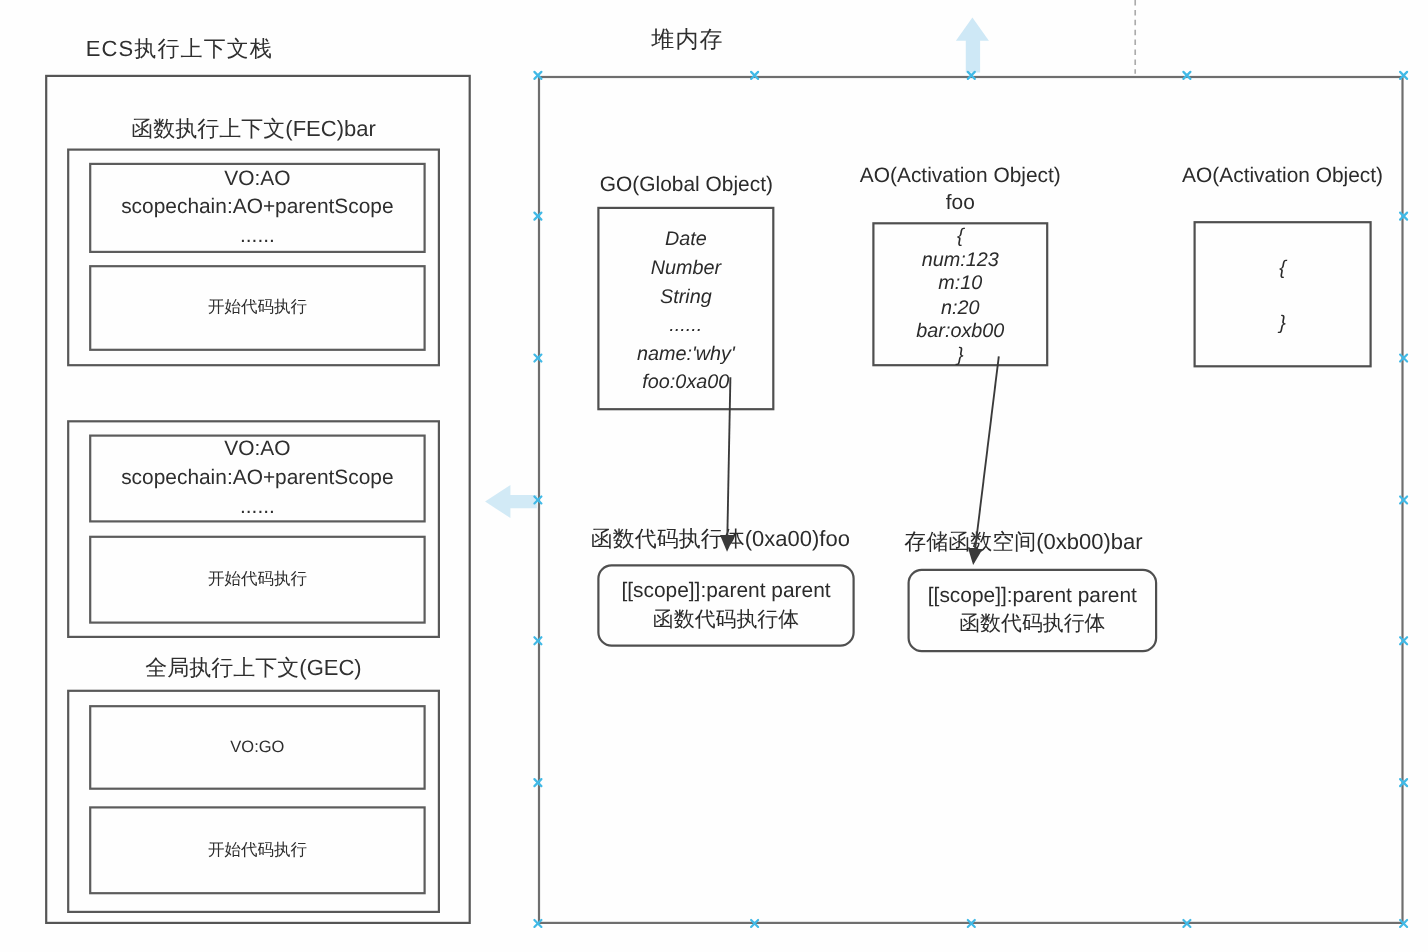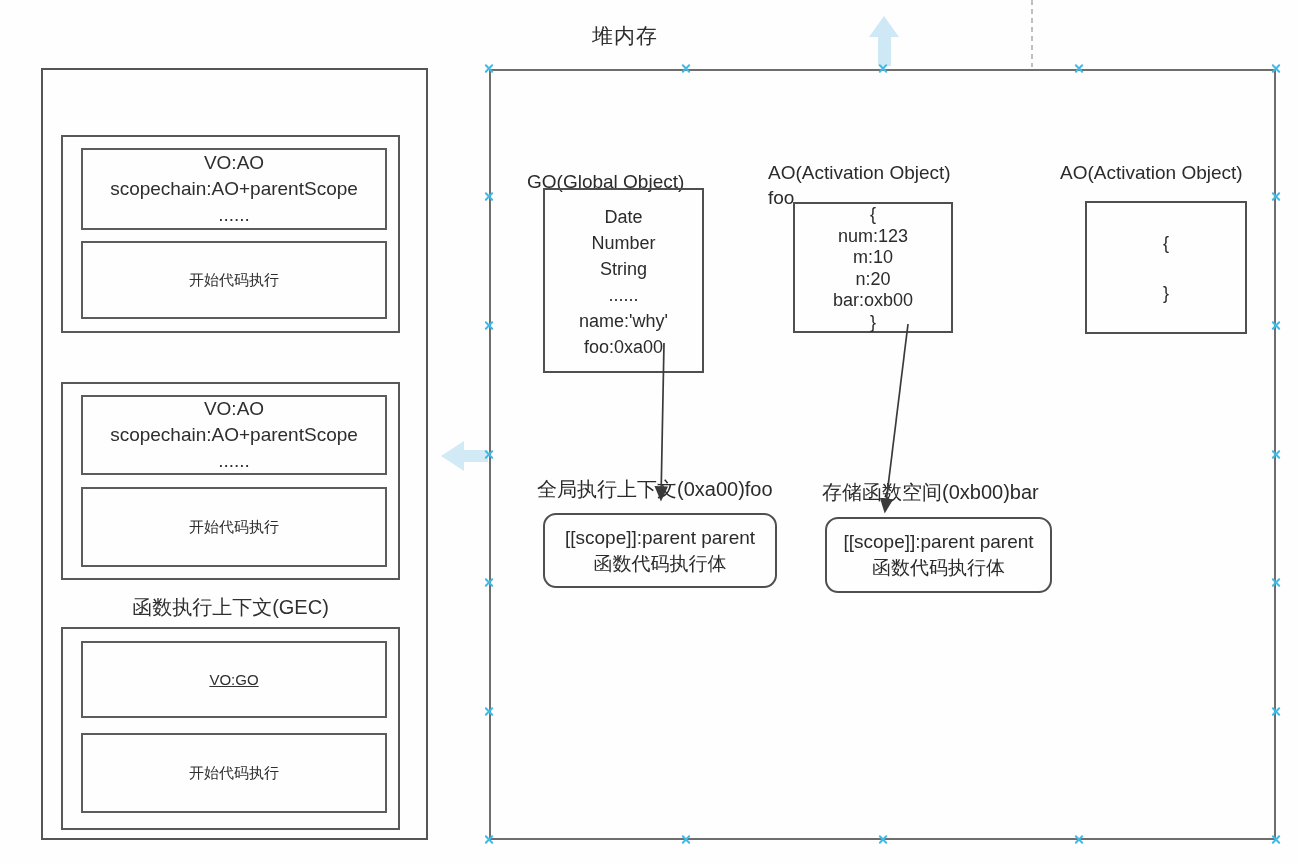--- a/index.html
+++ b/index.html
@@ -14,22 +14,22 @@
   .stack-box{left:41px;top:68px;width:387px;height:772px;border-color:#555;}
   .sec-label{position:absolute;left:61px;width:339px;text-align:center;font-size:20px;color:#303030;}
   .sec-box{left:61px;width:339px;border-color:#585858;}
   .inner-box{left:81px;width:306px;border:2px solid #5c5c5c;display:flex;flex-direction:column;
              align-items:center;justify-content:center;text-align:center;}
   .inner-box div{font-size:19px;line-height:26px;color:#2e2e2e;}
   .exec-box div{font-size:15px;}
 
   
   .heap-box{left:489px;top:69px;width:787px;height:771px;border-color:#6e6e6e;}
-  .obj-label{position:absolute;font-size:19px;line-height:25px;color:#2b2b2b;margin-top:13px;}
-  .obj-box{border:2px solid #4f4f4f;display:flex;flex-direction:column;align-items:center;text-align:center;}
+  .obj-label{position:absolute;text-align:center;font-size:19px;line-height:25px;color:#2b2b2b;}
+  .obj-box{border:2px solid #4f4f4f;display:flex;flex-direction:column;align-items:center;text-align:center;font-style:italic;}
   .obj-box div{font-size:18px;line-height:26px;color:#2b2b2b;}
   .ao-foo-box div{line-height:21.5px;}
   .ao-bar-box{justify-content:center;}
   .ao-bar-box div{line-height:26px;}
   .brace-gap{height:24px;}
   .fs-label{position:absolute;font-size:20px;color:#2b2b2b;}
   .fs-box{border:2px solid #4f4f4f;border-radius:13px;display:flex;flex-direction:column;
           align-items:center;justify-content:center;text-align:center;}
   .fs-box div{font-size:19px;line-height:26px;color:#2b2b2b;}
 
@@ -40,46 +40,48 @@
   .cp::before{transform:rotate(45deg);}
   .cp::after{transform:rotate(-45deg);}
 
   svg.overlay{position:absolute;left:0;top:0;pointer-events:none;}
 </style>
 </head>
 <body>
 
 <div class="canvas">
 
+  <div class="title" style="left:78px;top:31px;">ECS执行上下文栈</div>
 
   <div class="box stack-box"></div>
 
+  <div class="sec-label" style="top:104px;">函数执行上下文(FEC)bar</div>
   <div class="box sec-box" style="top:135px;height:198px;"></div>
   <div class="box inner-box" style="top:148px;height:82px;">
     <div>VO:AO</div>
     <div>scopechain:AO+parentScope</div>
     <div>......</div>
   </div>
   <div class="box inner-box exec-box" style="top:241px;height:78px;">
     <div>开始代码执行</div>
   </div>
 
   <div class="box sec-box" style="top:382px;height:198px;"></div>
   <div class="box inner-box" style="top:395px;height:80px;">
     <div>VO:AO</div>
     <div>scopechain:AO+parentScope</div>
     <div>......</div>
   </div>
   <div class="box inner-box exec-box" style="top:487px;height:80px;">
     <div>开始代码执行</div>
   </div>
 
-  <div class="sec-label" style="top:594px;">函数执行上下文(GEC)</div>
+  <div class="sec-label" style="top:594px;">全局执行上下文(GEC)</div>
   <div class="box sec-box" style="top:627px;height:203px;"></div>
-  <div class="box inner-box exec-box" style="top:641px;height:77px;text-decoration:underline;">
+  <div class="box inner-box exec-box" style="top:641px;height:77px;">
     <div>VO:GO</div>
   </div>
   <div class="box inner-box exec-box" style="top:733px;height:80px;">
     <div>开始代码执行</div>
   </div>
 
   <div class="title" style="left:592px;top:22px;font-size:21px;">堆内存</div>
 
   <div class="box heap-box"></div>
 
@@ -108,21 +110,21 @@
 
   <div class="obj-label" style="left:1060px;top:147px;width:212px;">
     <div>AO(Activation Object)</div>
   </div>
   <div class="box obj-box ao-bar-box" style="left:1085px;top:201px;width:162px;height:133px;">
     <div>{</div>
     <div class="brace-gap"></div>
     <div>}</div>
   </div>
 
-  <div class="fs-label" style="left:537px;top:476px;">全局执行上下文(0xa00)foo</div>
+  <div class="fs-label" style="left:537px;top:476px;">函数代码执行体(0xa00)foo</div>
   <div class="box fs-box" style="left:543px;top:513px;width:234px;height:75px;">
     <div>[[scope]]:parent parent</div>
     <div>函数代码执行体</div>
   </div>
 
   <div class="fs-label" style="left:822px;top:479px;">存储函数空间(0xb00)bar</div>
   <div class="box fs-box" style="left:825px;top:517px;width:227px;height:76px;">
     <div>[[scope]]:parent parent</div>
     <div>函数代码执行体</div>
   </div>

